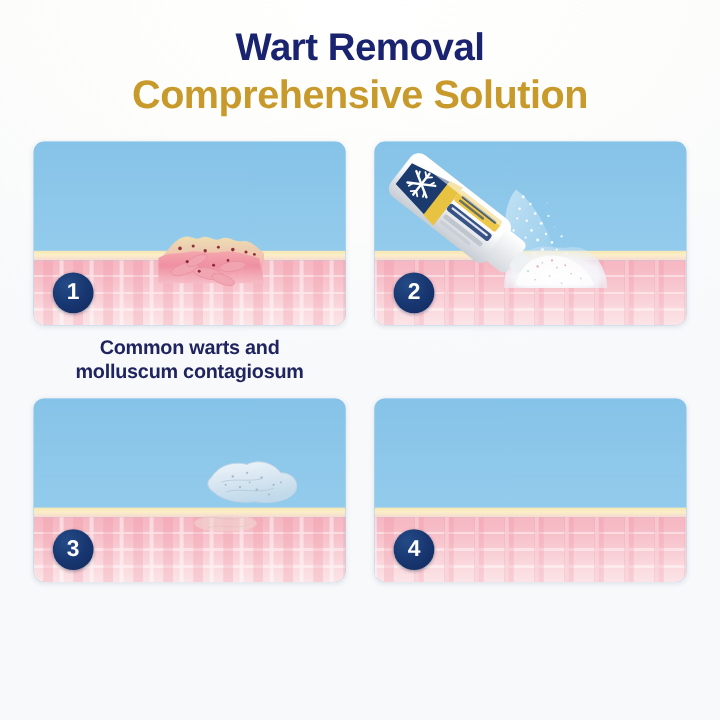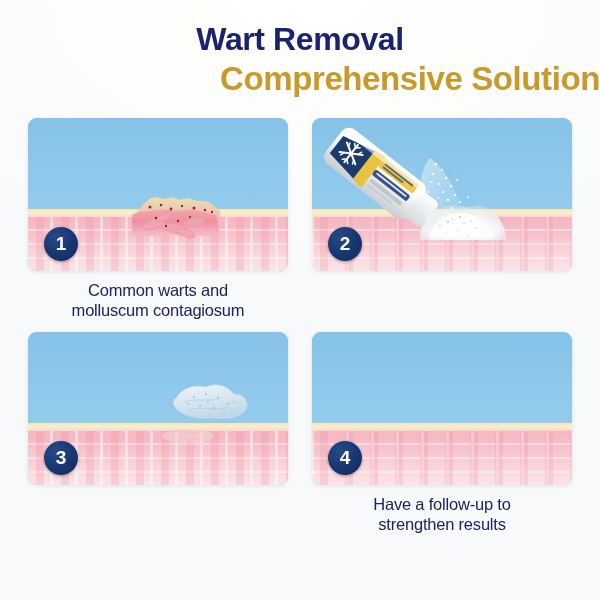--- a/index.html
+++ b/index.html
@@ -41,21 +41,20 @@
     white-space: nowrap;
   }
   .title-line2 {
     font-size: 33px;
     font-weight: bold;
     color: #c89a2b;
     letter-spacing: -0.4px;
     line-height: 40px;
     margin-top: 1px;
     white-space: nowrap;
-    text-align: right;
   }
 
   
   .grid {
     position: absolute;
     top: 118px;
     left: 28px;
     width: 544px;
     display: grid;
     grid-template-columns: 260px 260px;
@@ -152,21 +151,21 @@
     box-shadow: 0 1px 3px rgba(10,25,60,0.4);
     z-index: 8;
   }
 
   
   .caption {
     margin-top: 9px;
     text-align: center;
     color: #20245e;
     font-size: 16.5px;
-    font-weight: normal;
+    font-weight: bold;
     line-height: 20px;
     letter-spacing: -0.2px;
     white-space: pre-line;
   }
 
   
   .wart-group { position: absolute; left: 0; top: 0; width: 100%; height: 100%; z-index: 5; }
 
   
   .can-wrap {
@@ -440,18 +439,16 @@
     <div class="card">
       <div class="panel">
         <div class="air"></div>
         <div class="epidermis"></div>
         <div class="dermis">
           <div class="cells offset"></div>
           <div class="cell-highlights"></div>
         </div>
         <div class="badge">4</div>
       </div>
-      <div class="caption">Have a follow-up to
-strengthen results</div>
     </div>
 
   </div>
 </div>
 
 </body></html>

